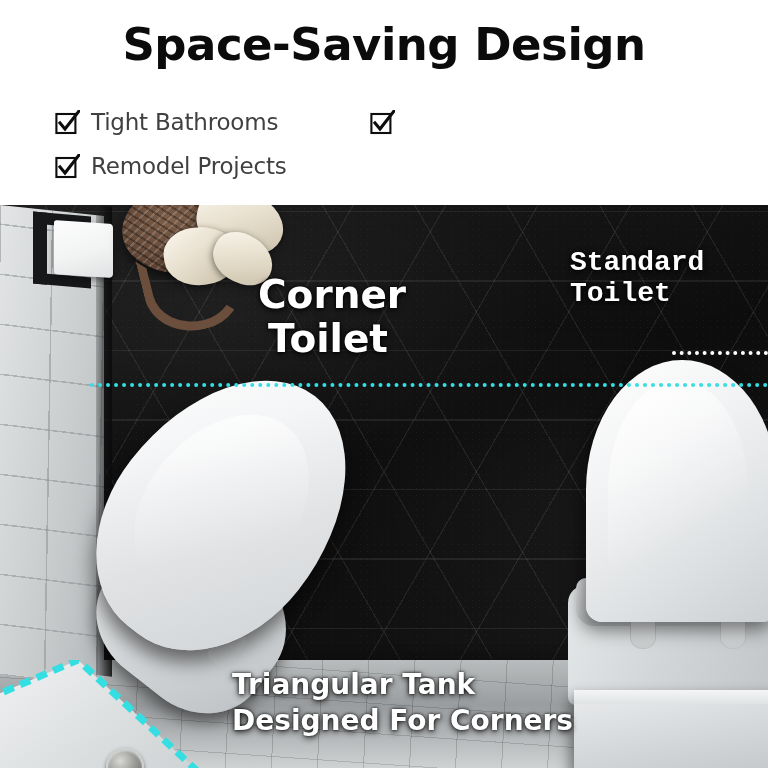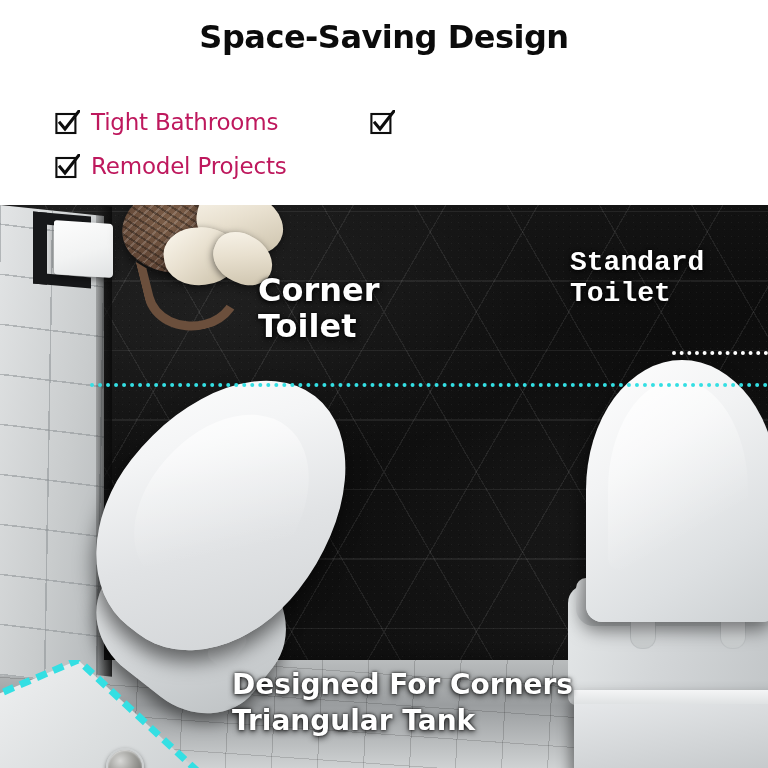--- a/index.html
+++ b/index.html
@@ -23,21 +23,21 @@
     width: 768px;
     height: 205px;
     background: #ffffff;
     z-index: 50;
   }
   #page-title {
     position: absolute;
     left: 0; top: 18px;
     width: 768px;
     text-align: center;
-    font-size: 32px;
+    font-size: 45px;
     font-weight: 800;
     letter-spacing: -0.5px;
     color: #0b0b0b;
     font-family: "DejaVu Sans", sans-serif;
   }
   .bullet-col {
     position: absolute;
     top: 100px;
   }
   #bullet-col-left  { left: 55px;  }
@@ -52,21 +52,21 @@
   .checkbox-icon {
     position: relative;
     width: 25px;
     height: 25px;
     flex: 0 0 25px;
   }
   .checkbox-icon svg { display: block; }
   .bullet-label {
     font-size: 23px;
     font-weight: 400;
-    color: #be185d;
+    color: #404040;
     white-space: nowrap;
     font-family: "DejaVu Sans", sans-serif;
     letter-spacing: -0.2px;
   }
 
   
   #photo {
     position: absolute;
     left: 0; top: 205px;
     width: 768px;
@@ -351,22 +351,22 @@
     color: #ffffff;
     font-weight: 700;
     font-family: "DejaVu Sans", sans-serif;
     line-height: 1.12;
     text-shadow: 0 2px 6px rgba(0,0,0,.85), 0 0 3px rgba(0,0,0,.9);
     z-index: 30;
   }
   #label-corner-toilet {
     left: 258px; top: 68px;
     width: 130px;
-    font-size: 32px;
-    text-align: left;
+    font-size: 39px;
+    text-align: right;
   }
   #label-standard-toilet {
     left: 570px; top: 42px;
     width: 170px;
     font-size: 28px;
     font-family: Liberation Mono, monospace;
   }
   #label-tank {
     left: 232px; top: 462px;
     width: 350px;
@@ -473,18 +473,18 @@
       <div>Corner</div>
       <div>Toilet</div>
     </div>
 
     <div class="photo-label" id="label-standard-toilet">
       <div>Standard</div>
       <div>Toilet</div>
     </div>
 
     <div class="photo-label" id="label-tank">
+      <div>Triangular Tank</div>
       <div>Designed For Corners</div>
-      <div>Triangular Tank</div>
     </div>
 
   </div>
 </div>
 
 </body></html>

